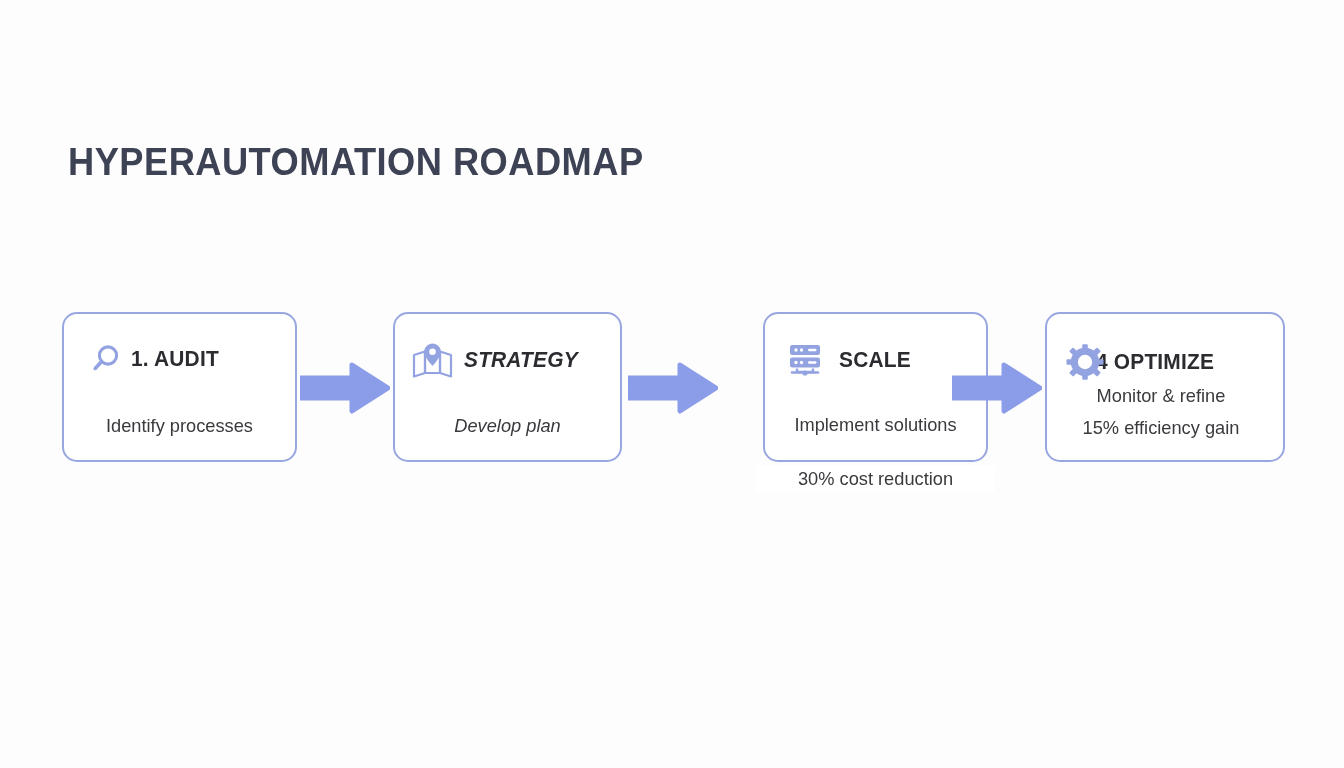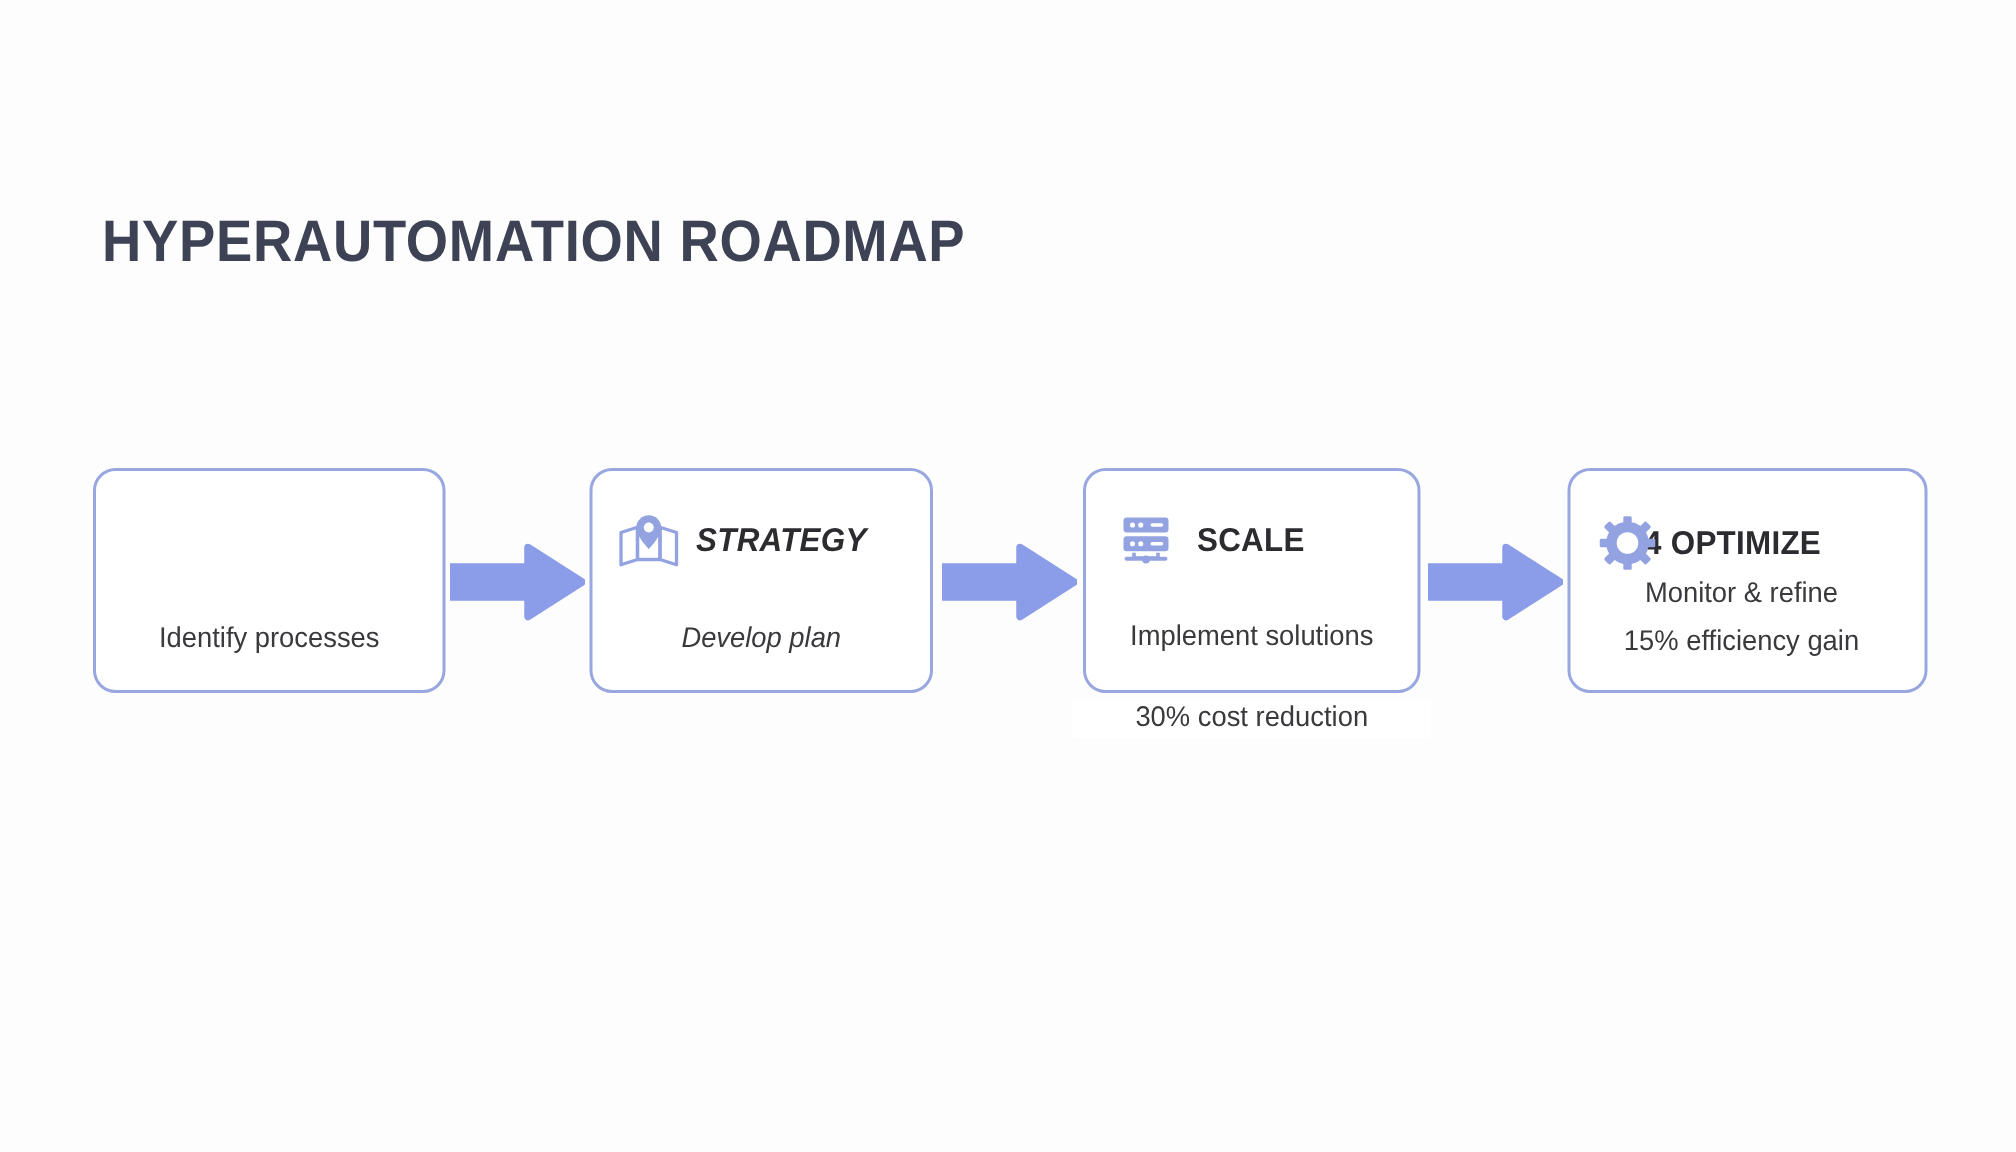--- a/index.html
+++ b/index.html
@@ -93,21 +93,21 @@
   #card-audit { left: 62px; width: 235px; }
   #card-audit .card-head { left: 24px; top: 28px; gap: 9px; }
   #card-audit .card-desc { left: 0; right: 0; top: 101px; }
 
   
   #card-strategy { left: 393px; width: 229px; font-style: italic; }
   #card-strategy .card-head { left: 16px; top: 28px; gap: 9px; }
   #card-strategy .card-desc { left: 0; right: 0; top: 101px; }
 
   
-  #card-scale { left: 722px; width: 225px; }
+  #card-scale { left: 763px; width: 225px; }
   #card-scale .card-head { left: 22px; top: 28px; gap: 16px; }
   #card-scale .card-desc { left: -6px; right: -6px; top: 100px; }
   #card-scale .card-metric { left: -14px; right: -14px; top: 152px; }
 
   
   #card-optimize { left: 1045px; width: 240px; }
   #card-optimize .card-head { left: 18px; top: 29px; gap: 0px; }
   #card-optimize .card-head .card-icon { margin-right: -9px; z-index: 2; }
   #card-optimize .card-title { position: relative; }
   #card-optimize .card-desc { left: 0; right: 8px; top: 71px; }
@@ -124,20 +124,27 @@
   #arrow-3 { left: 952px; width: 90px; }
 </style>
 </head>
 <body>
 
 <div id="page-title">HYPERAUTOMATION ROADMAP</div>
 
 <div id="flow-row">
 
   <div class="step-card" id="card-audit">
+    <div class="card-head">
+      <svg class="card-icon" width="34" height="34" viewBox="0 0 34 34">
+        <circle cx="20" cy="13.5" r="8.6" fill="none" stroke="#93a3e2" stroke-width="3.1"></circle>
+        <line x1="13.6" y1="19.6" x2="7.2" y2="26.4" stroke="#93a3e2" stroke-width="3.6" stroke-linecap="round"></line>
+      </svg>
+      <span class="card-title">1. AUDIT</span>
+    </div>
     <div class="card-desc">Identify processes</div>
   </div>
 
   <svg class="flow-arrow" id="arrow-1" viewBox="0 0 90 52" preserveAspectRatio="none">
     <path d="M0,16 L52,16 L52,3 L88,26 L52,49 L52,36 L0,36 Z" fill="#8b9ce8" stroke="#8b9ce8" stroke-width="5" stroke-linejoin="round"></path>
   </svg>
 
   <div class="step-card" id="card-strategy">
     <div class="card-head">
       <svg class="card-icon" width="44" height="36" viewBox="0 0 44 36">

